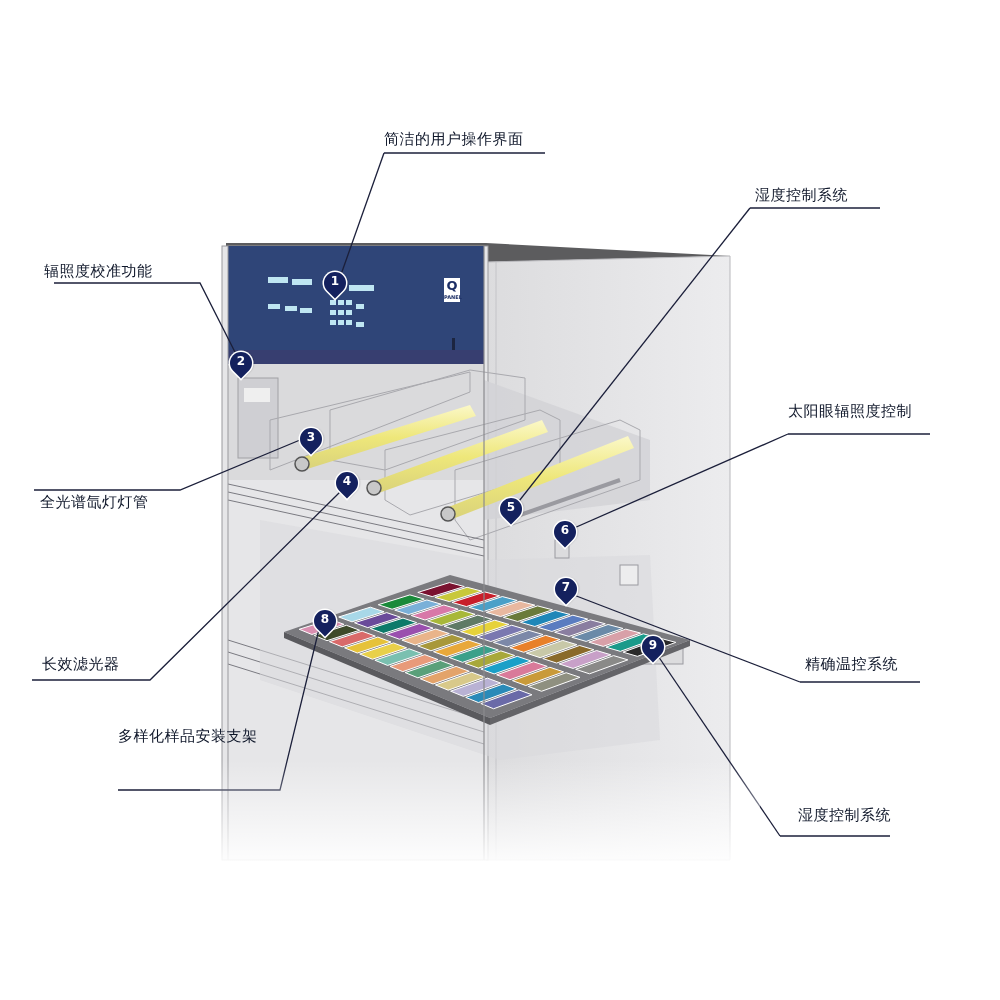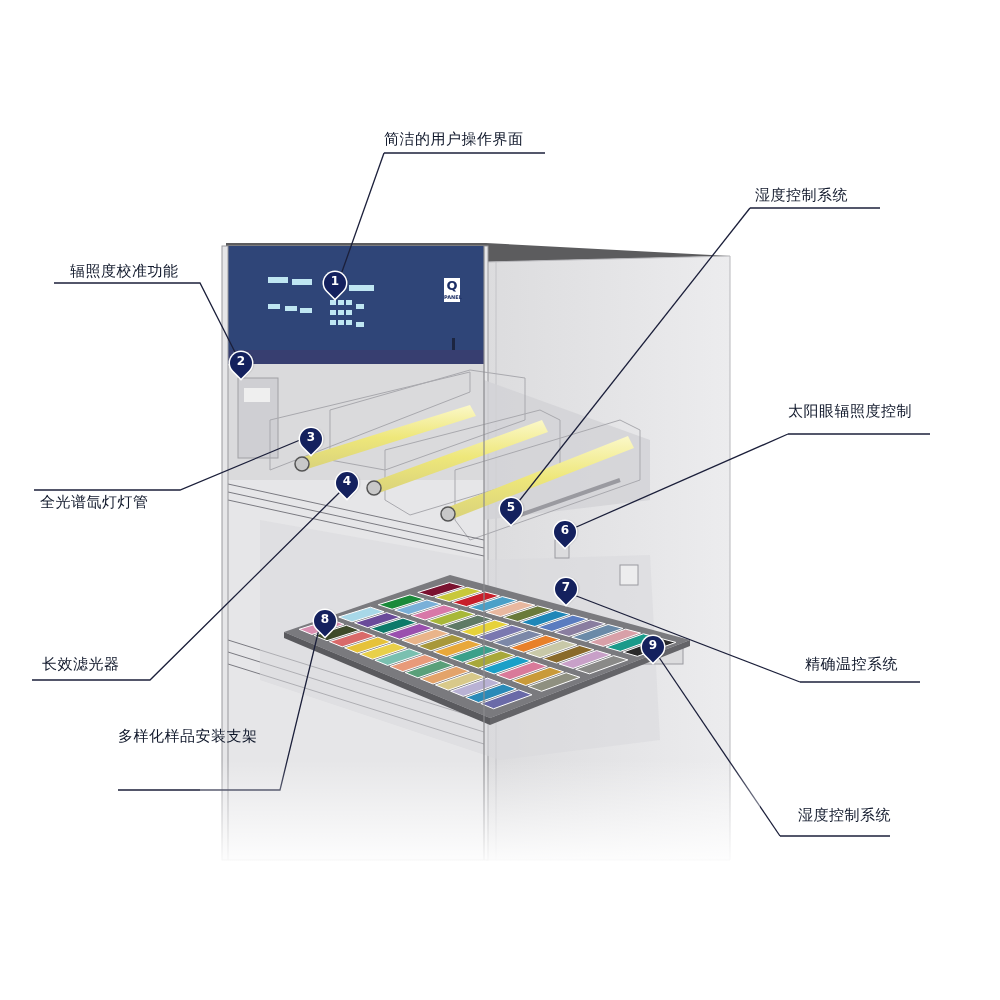--- a/index.html
+++ b/index.html
@@ -192,21 +192,21 @@
 
     <rect x="200" y="760" width="560" height="110" fill="url(#fadeBottom)"></rect>
   </svg>
 
   <div class="panel-logo">
     <div class="q">Q</div>
     <div class="t">PANEL</div>
   </div>
 
   <div class="label" style="left:384px; top:130px;">简洁的用户操作界面</div>
-  <div class="label" style="left:70px; top:262px;">辐照度校准功能</div>
+  <div class="label" style="left:44px; top:262px;">辐照度校准功能</div>
   <div class="label" style="left:40px; top:493px;">全光谱氙灯灯管</div>
   <div class="label" style="left:42px; top:655px;">长效滤光器</div>
   <div class="label" style="left:755px; top:186px;">湿度控制系统</div>
   <div class="label" style="left:788px; top:402px;">太阳眼辐照度控制</div>
   <div class="label" style="left:805px; top:655px;">精确温控系统</div>
   <div class="label" style="left:118px; top:727px;">多样化样品安装支架</div>
   <div class="label" style="left:786px; top:806px;margin-left:12px;">湿度控制系统</div>
 
   <div class="marker" style="left:324px; top:272px;">
       <div class="pin"></div>

